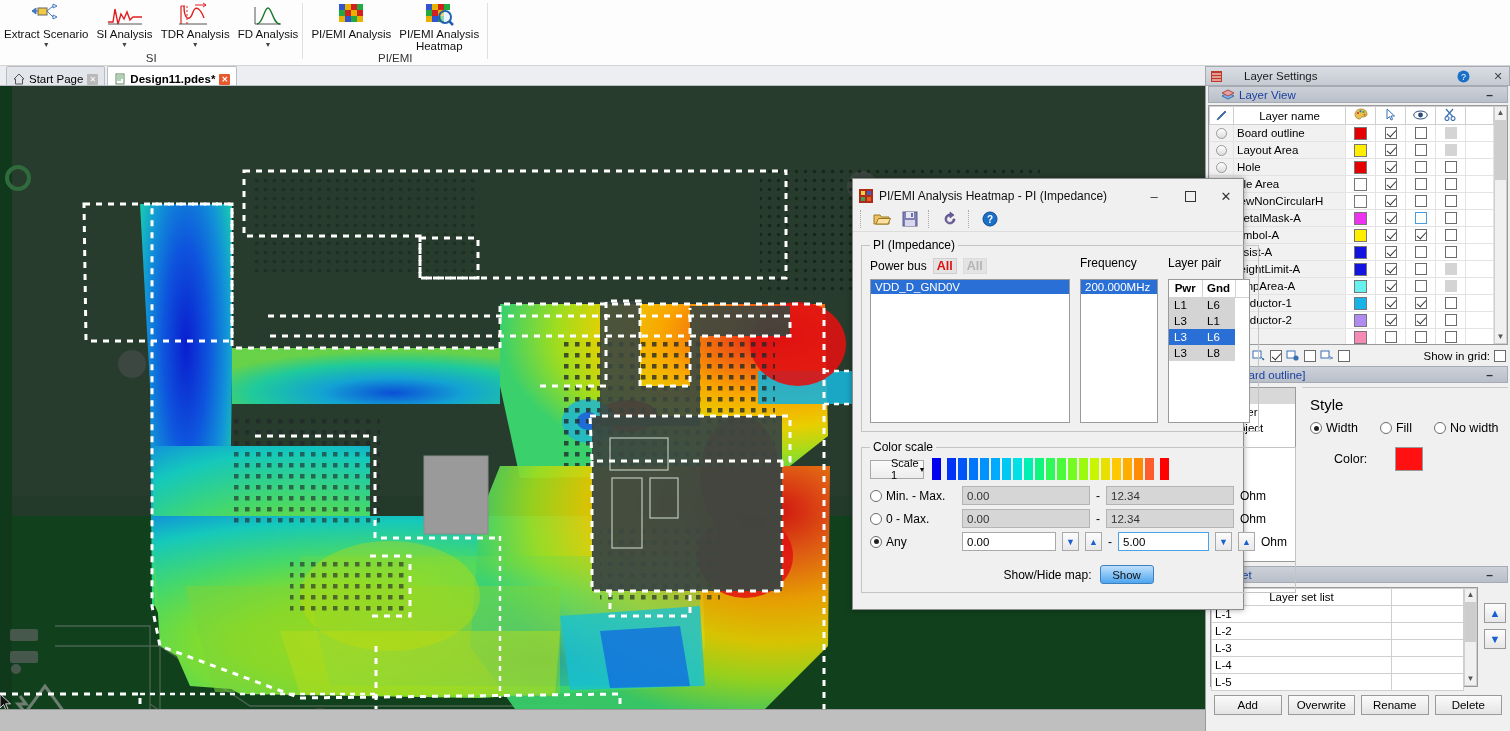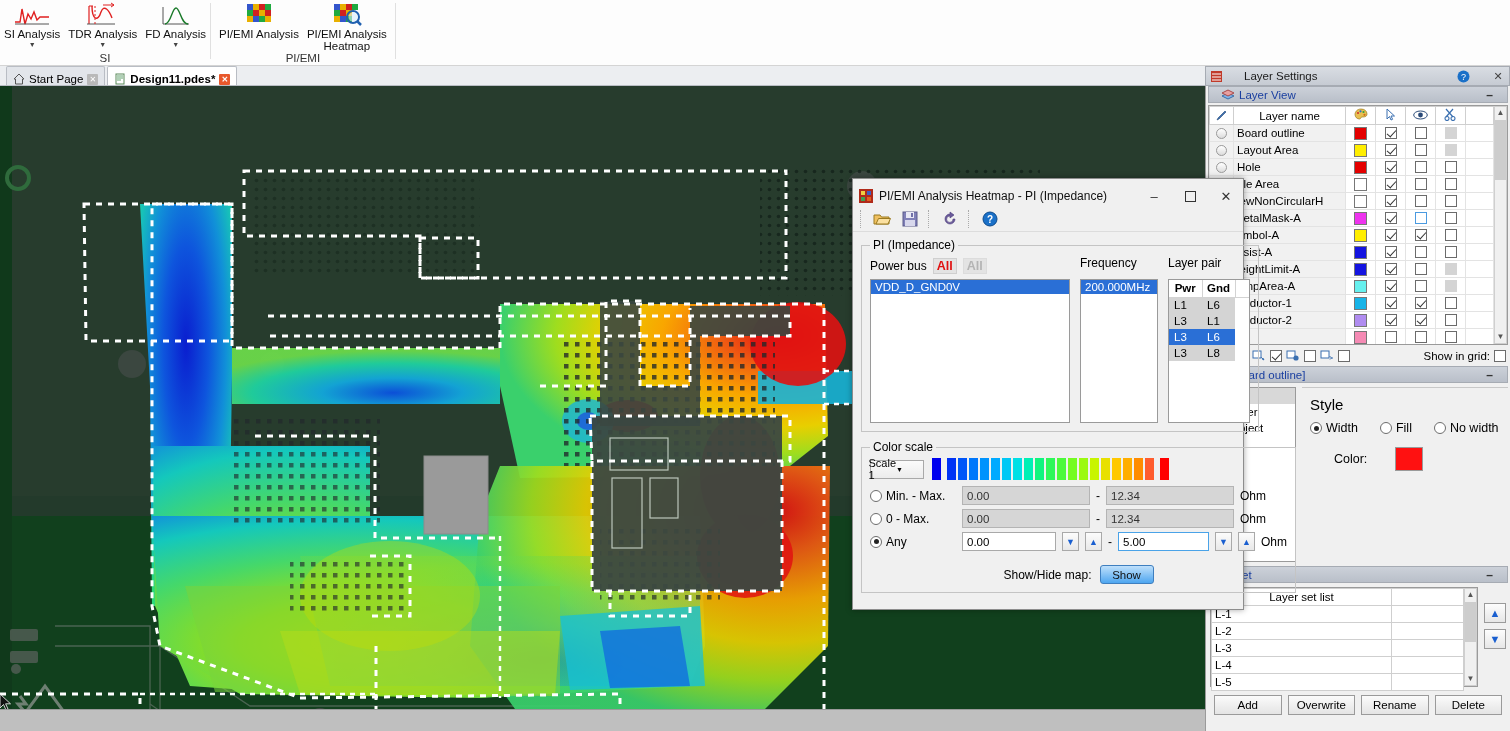--- a/index.html
+++ b/index.html
@@ -170,32 +170,45 @@
   .inp.ro { background:#d6d6d6; color:#333; border:1px solid #b4b4b4;}
   .inp.focus { border:1px solid #4aa3e8; }
   .spin { width:17px;height:19px;border:1px solid #a9a9a9;background:linear-gradient(#fcfcfc,#e8e8e8);display:flex;align-items:center;justify-content:center;}
   .showbtn {
     width:54px;height:19px;border:1px solid #3f7fbf;border-radius:3px;
     background:linear-gradient(#bfe0fb,#4ea6f0);
     font-size:11.5px; display:flex;align-items:center;justify-content:center;color:#111;
   }
   .scale-sel {
     width:54px;height:19px;border:1px solid #a9a9a9;background:linear-gradient(#fbfbfb,#ececec);
-    display:flex;align-items:center;justify-content:flex-end;padding:0 20px;font-size:11px;
+    display:flex;align-items:center;justify-content:space-between;padding:0 20px;font-size:11px;
   }
   .cs-bar { display:flex; gap:2px; align-items:center; }
   .cs-cell { width:9px; height:22px; }
 </style>
 </head>
 <body>
 
 <div id="ribbon">
 
   <div class="ribbon-group">
     <div class="rg-items">
+      <div class="rb-btn">
+        <div class="rb-ico">
+          <svg width="36" height="26" viewBox="0 0 36 26">
+            <path d="M4 9 L10 9 M4 9 L8 6 L8 12 Z" stroke="#4477bb" fill="#4477bb" stroke-width="1"></path>
+            <rect x="10" y="6" width="9" height="7" fill="#f5c842" stroke="#666"></rect>
+            <path d="M19 9 L25 4 M19 9 L25 15" stroke="#4477bb" fill="none" stroke-width="1"></path>
+            <path d="M25 2 L29 4 L25 6 Z" fill="#fff" stroke="#4477bb"></path>
+            <path d="M25 13 L29 15 L25 17 Z" fill="#fff" stroke="#4477bb"></path>
+          </svg>
+        </div>
+        <div class="rb-lbl">Extract Scenario</div>
+        <div class="rb-caret">▼</div>
+      </div>
 
       <div class="rb-btn">
         <div class="rb-ico">
           <svg width="40" height="26" viewBox="0 0 40 26">
             <path d="M3 20 L8 20 L10 7 L13 22 L16 12 L19 17 L22 10 L25 18 L28 15 L37 15" stroke="#e02020" fill="none" stroke-width="1.4"></path>
             <line x1="3" y1="22" x2="37" y2="22" stroke="#555" stroke-width="1"></line>
           </svg>
         </div>
         <div class="rb-lbl">SI Analysis</div>
         <div class="rb-caret">▼</div>

